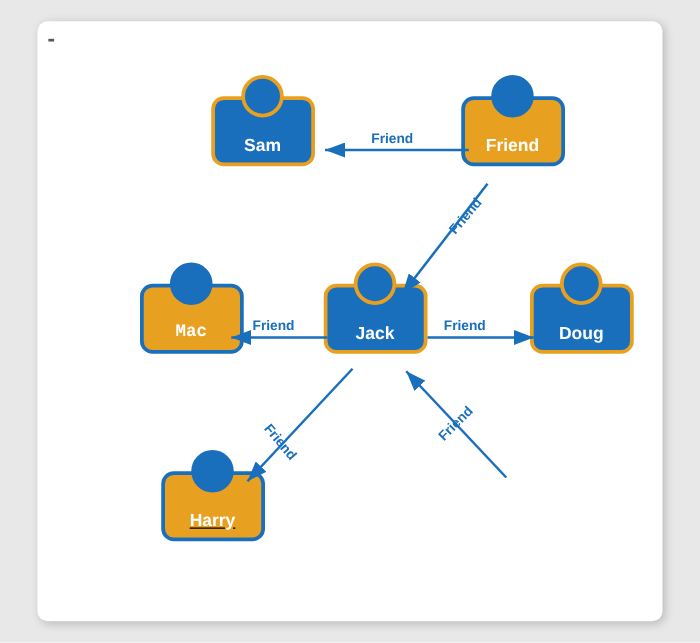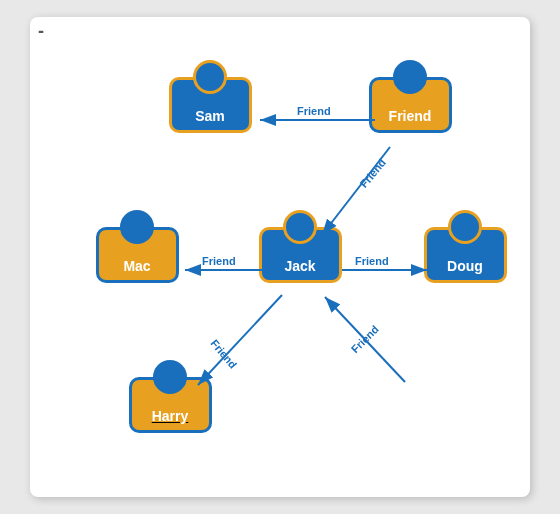--- a/index.html
+++ b/index.html
@@ -109,21 +109,21 @@
     </div>
   </div>
 
   <div class="person orange-person" style="left:340px; top:60px;">
     <div class="person-body">
       <div class="person-head"></div>
       <span class="person-name">Friend</span>
     </div>
   </div>
 
-  <div class="person orange-person" style="left:67px; top:210px;">
+  <div class="person orange-person" style="left:83px; top:210px;font-family:Liberation Mono, monospace;">
     <div class="person-body">
       <div class="person-head"></div>
       <span class="person-name">Mac</span>
     </div>
   </div>
 
   <div class="person blue-person" style="left:395px; top:210px;">
     <div class="person-body">
       <div class="person-head"></div>
       <span class="person-name">Doug</span>

